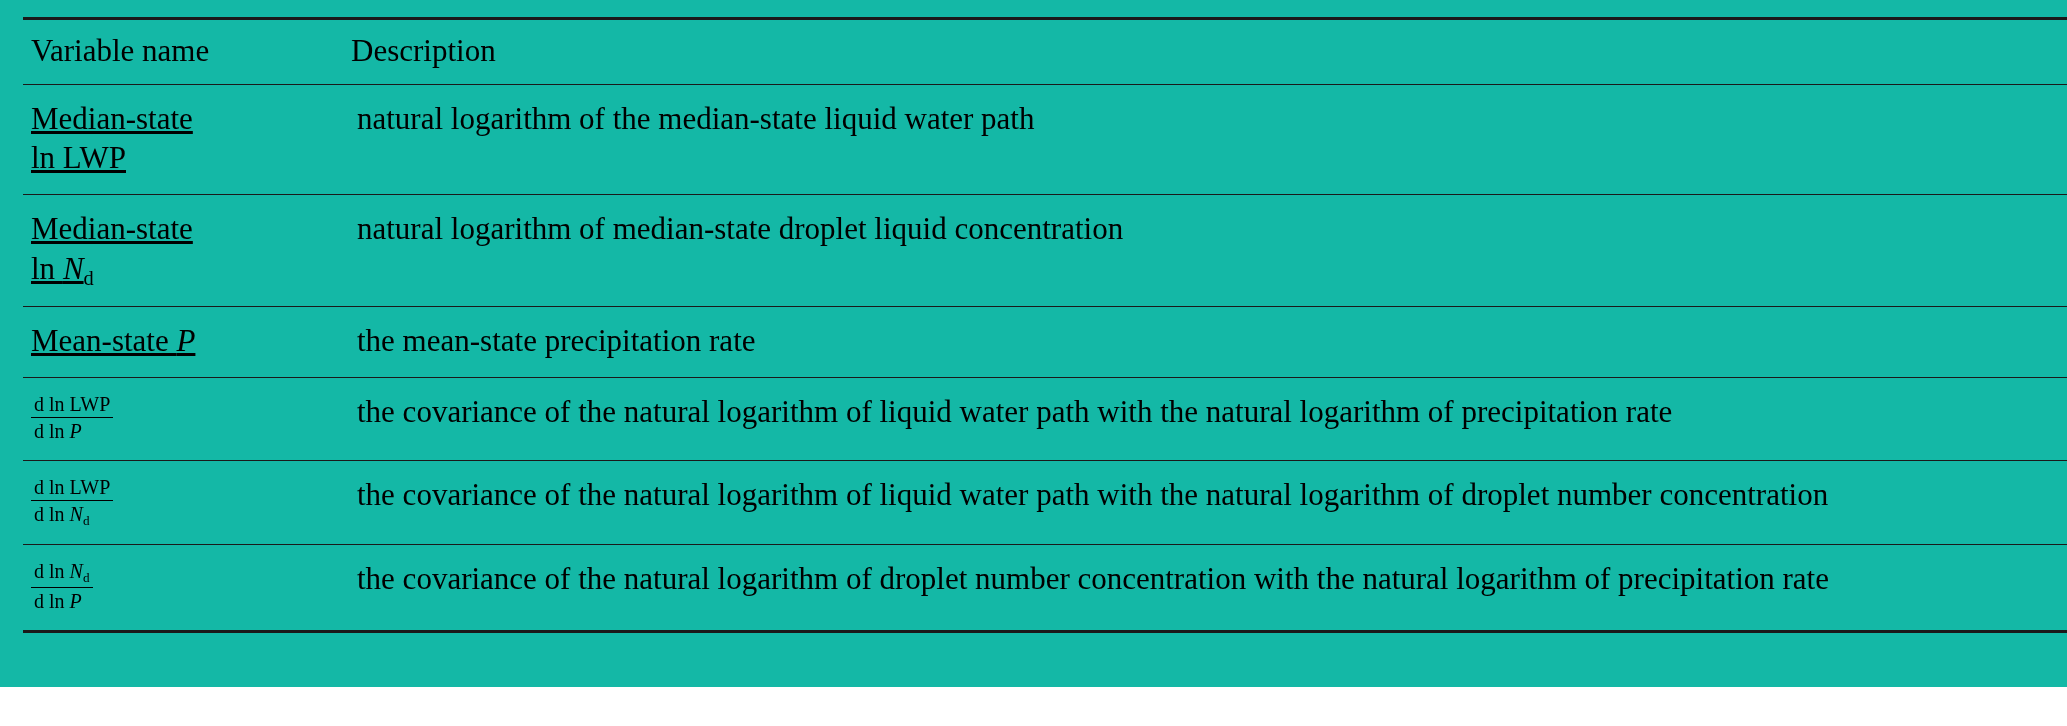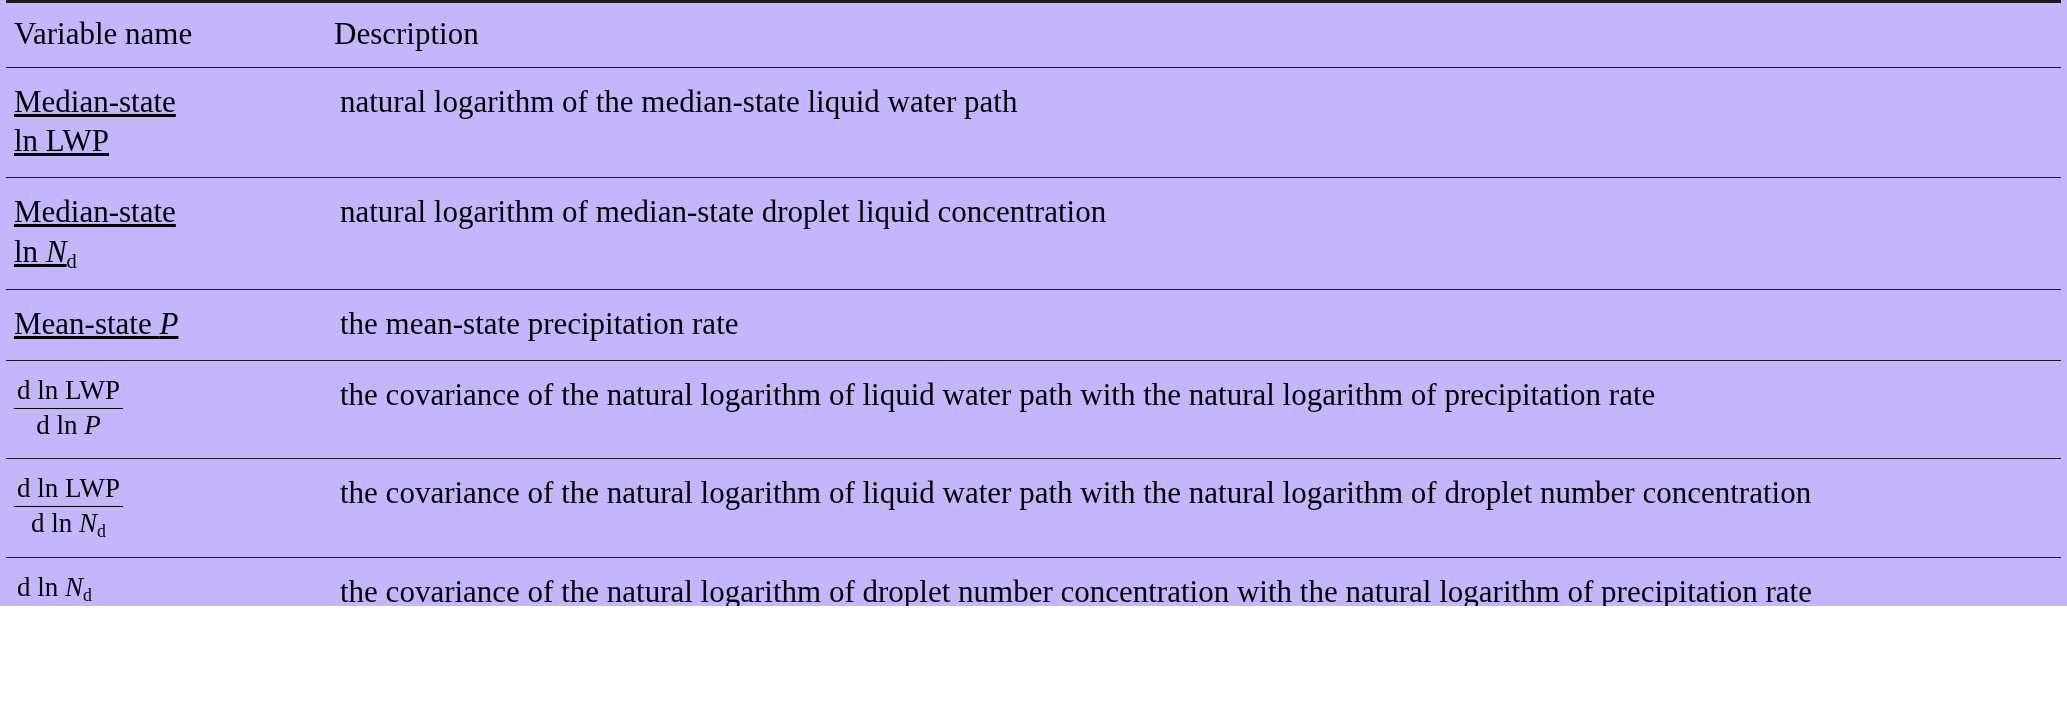--- a/index.html
+++ b/index.html
@@ -6,25 +6,25 @@
     margin: 0;
     padding: 0;
     background: #ffffff;
   }
   body {
     font-family: "Liberation Serif", serif;
     color: #000000;
   }
   .page {
     width: 2067px;
-    height: 606px;
+    height: 687px;
     box-sizing: border-box;
-    padding: 0;
+    padding: 17px;
     position: relative;
-    background: #c4b5fd;
+    background: #14b8a6;
   }
   table.var-table {
     border-collapse: collapse;
     width: 2055px;
     margin-left: 6px;
     table-layout: fixed;
   }
   table.var-table col.c-name { width: 320px; }
   table.var-table col.c-desc { width: 1735px; }
   thead th {
@@ -60,22 +60,22 @@
   .sub {
     font-size: 0.66em;
     vertical-align: -0.28em;
     font-style: normal;
   }
 
   
   .frac {
     display: inline-block;
     vertical-align: middle;
-    text-align: center;
-    font-size: 27px;
+    text-align: left;
+    font-size: 20px;
     line-height: 1.1;
     position: relative;
     top: 1px;
   }
   .frac .num {
     display: block;
     padding: 0 3px 2px 3px;
     border-bottom: 1.6px solid #000;
     white-space: nowrap;
   }

